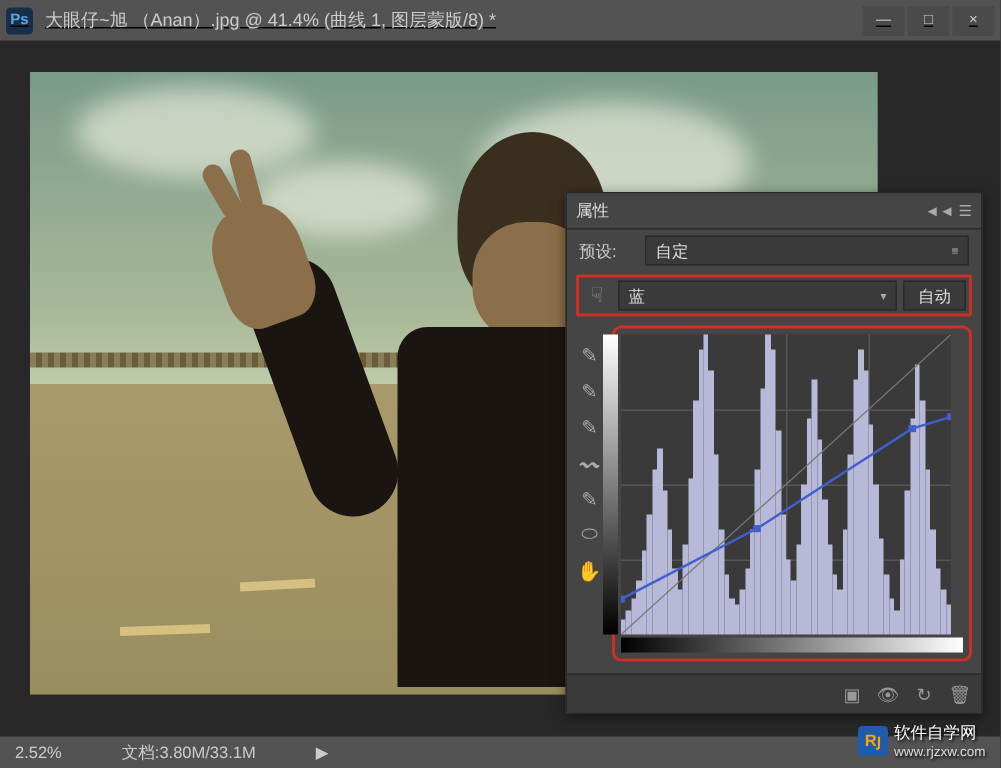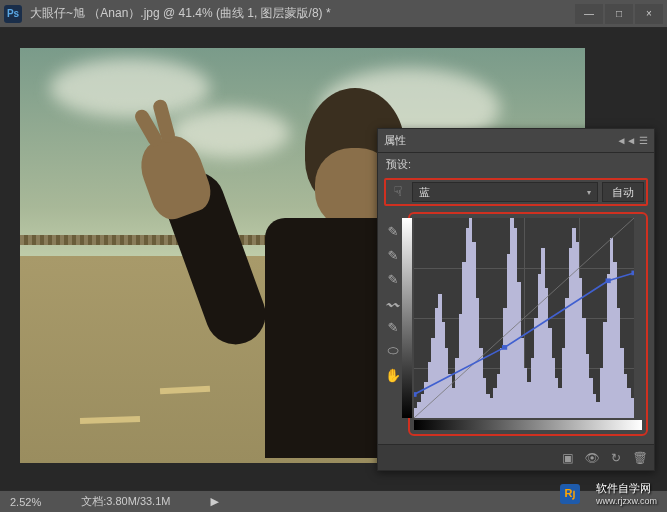--- a/index.html
+++ b/index.html
@@ -1,18 +1,18 @@
 <!DOCTYPE html>
 <html><head>
 <meta charset="utf-8">
 <style>
 * { margin: 0; padding: 0; box-sizing: border-box; font-family: "Microsoft YaHei", sans-serif; }
 body { background: #535353; width: 667px; height: 512px; overflow: hidden; position: relative; }
 
-.title-bar { background: #535353; height: 28px; display: flex; align-items: center; padding: 0 4px; border-bottom: 1px solid #2a2a2a; }
+.title-bar { background: #535353; height: 28px; display: flex; align-items: center; padding: 0 4px; border-bottom: 1px solid #2a2a2a; text-decoration: underline; }
 .ps-logo { width: 18px; height: 18px; background: #1a2e4a; border-radius: 3px; display: flex; align-items: center; justify-content: center; color: #5aa8e6; font-size: 10px; font-weight: bold; margin-right: 8px; }
 .title-text { color: #ccc; font-size: 12px; flex: 1; }
 .window-controls { display: flex; gap: 2px; }
 .win-btn { width: 28px; height: 20px; background: #4a4a4a; color: #ccc; display: flex; align-items: center; justify-content: center; font-size: 10px; cursor: pointer; }
 .win-btn.close { background: #4a4a4a; }
 
 .canvas-area { position: absolute; top: 28px; left: 0; right: 0; bottom: 22px; background: #282828; padding: 20px; }
 .canvas-img { width: 565px; height: 415px; background: linear-gradient(180deg, #8ba88a 0%, #b8c9a8 35%, #c9b87a 50%, #a89b6a 75%, #8a7d5a 100%); position: relative; overflow: hidden; }
 .sky { position: absolute; top: 0; left: 0; right: 0; height: 55%; background: linear-gradient(180deg, #7a9b8a 0%, #a8b898 70%, #c8d4b0 100%); }
 .cloud { position: absolute; background: rgba(245,245,230,0.6); border-radius: 50%; filter: blur(8px); }
@@ -61,21 +61,21 @@
 .hbar { flex: 1; background: #b8b8d8; }
 .curve-line { position: absolute; top: 0; left: 0; width: 100%; height: 100%; }
 .gradient-strip { height: 10px; margin-top: 2px; background: linear-gradient(90deg, #000 0%, #fff 100%); }
 .side-gradient { position: absolute; left: -12px; top: 0; width: 10px; height: 200px; background: linear-gradient(180deg, #fff 0%, #000 100%); }
 
 .panel-footer { height: 26px; background: #3a3a3a; border-top: 1px solid #2a2a2a; display: flex; align-items: center; justify-content: flex-end; padding: 0 6px; gap: 8px; }
 .footer-icn { width: 16px; height: 16px; color: #999; font-size: 12px; display: flex; align-items: center; justify-content: center; cursor: pointer; }
 
 .status-bar { position: absolute; bottom: 0; left: 0; right: 0; height: 22px; background: #535353; border-top: 1px solid #2a2a2a; display: flex; align-items: center; padding: 0 10px; gap: 40px; color: #ccc; font-size: 11px; }
 
-.watermark { position: absolute; bottom: 6px; right: 10px; display: flex; align-items: center; gap: 16px; }
+.watermark { position: absolute; bottom: 6px; right: 10px; display: flex; align-items: center; gap: 4px; }
 .wm-logo { width: 20px; height: 20px; background: #1e5bac; border-radius: 3px; color: #ffa500; font-size: 11px; font-weight: bold; display: flex; align-items: center; justify-content: center; }
 </style>
 </head>
 <body>
 
 <div class="title-bar">
   <div class="ps-logo">Ps</div>
   <div class="title-text">大眼仔~旭 （Anan）.jpg @ 41.4% (曲线 1, 图层蒙版/8) *</div>
   <div class="window-controls">
     <div class="win-btn">—</div>
@@ -110,20 +110,24 @@
   </div>
 </div>
 
 <div class="properties-panel">
   <div class="panel-header">
     <span class="panel-title">属性</span>
     <span class="panel-expand">◄◄ ☰</span>
   </div>
   <div class="panel-row">
     <span class="preset-label">预设:</span>
+    <div class="dropdown">
+      <span>自定</span>
+      <span class="dropdown-arrow">≡</span>
+    </div>
   </div>
   <div class="highlight-row">
     <span class="finger-icon">☟</span>
     <div class="channel-dd">
       <span>蓝</span>
       <span class="dropdown-arrow">▾</span>
     </div>
     <div class="auto-btn">自动</div>
   </div>
   <div class="curves-container">

